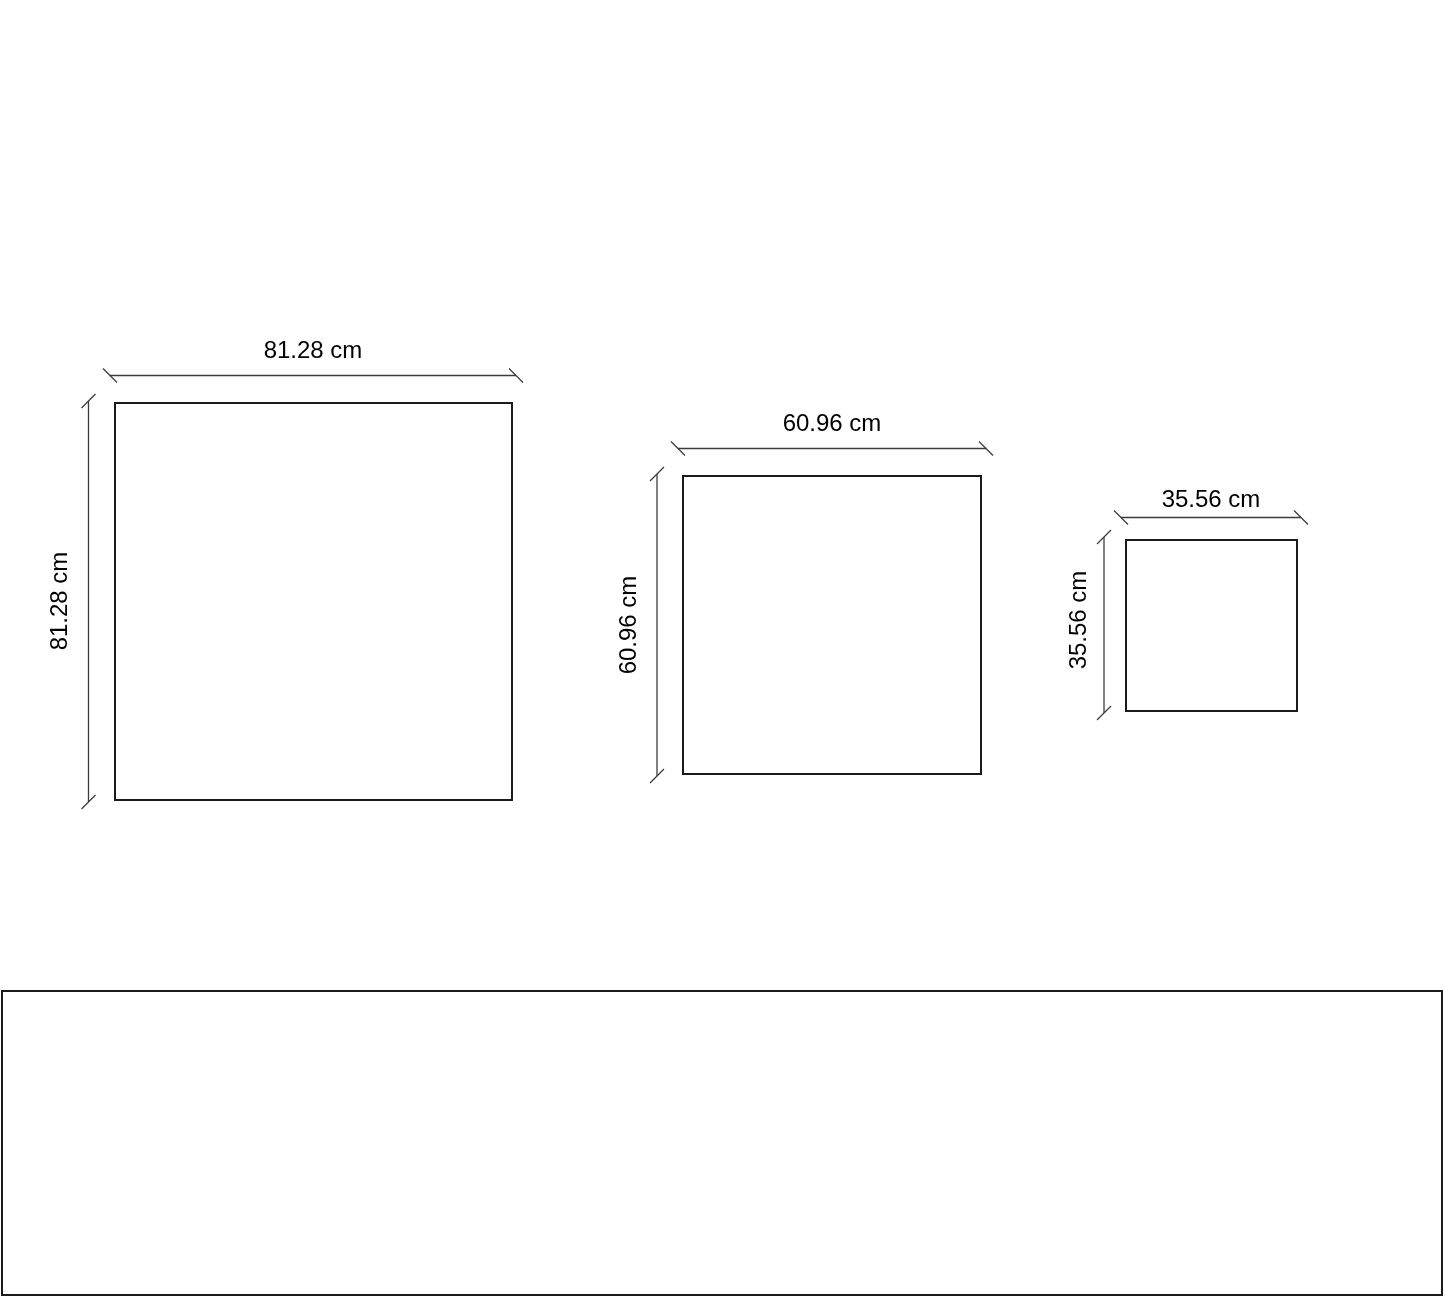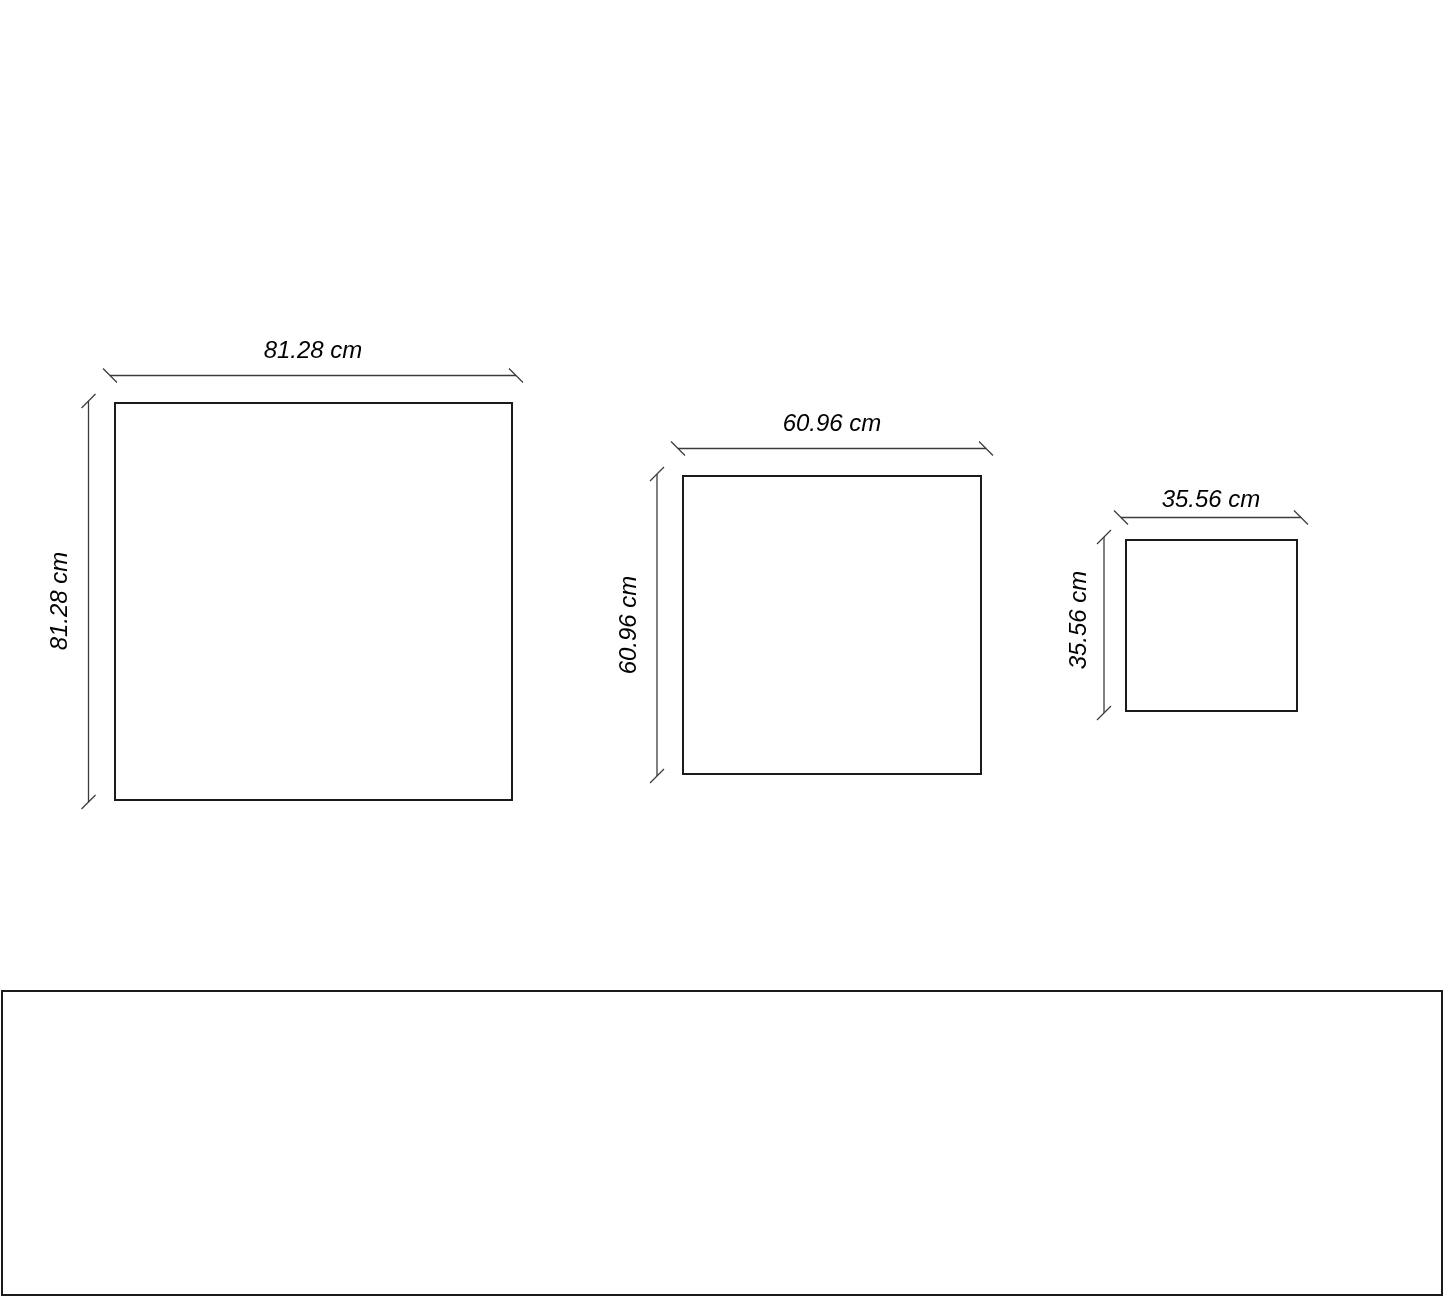--- a/index.html
+++ b/index.html
@@ -8,21 +8,21 @@
     --dimension_line:#3c3c3c;
     --text:#000000;
   }
   html,body{margin:0;padding:0;}
   body{
     width:1445px;height:1301px;
     background:var(--background);
     font-family:"Liberation Sans",sans-serif;
     overflow:hidden;
   }
-  .canvas{position:relative;width:1445px;height:1301px;font-style:italic;}
+  .canvas{position:relative;width:1445px;height:1301px;}
   .overlay{position:absolute;left:0;top:0;width:1445px;height:1301px;}
   .dim line{stroke:var(--dimension_line);stroke-width:1.3;fill:none;}
   .square{
     position:absolute;
     background:var(--background);
     border:2px solid var(--shape_border);
     box-sizing:border-box;
   }
   .square.large {left:114px; top:402px; width:399px; height:399px;}
   .square.medium{left:682px; top:475px; width:300px; height:300px;}

